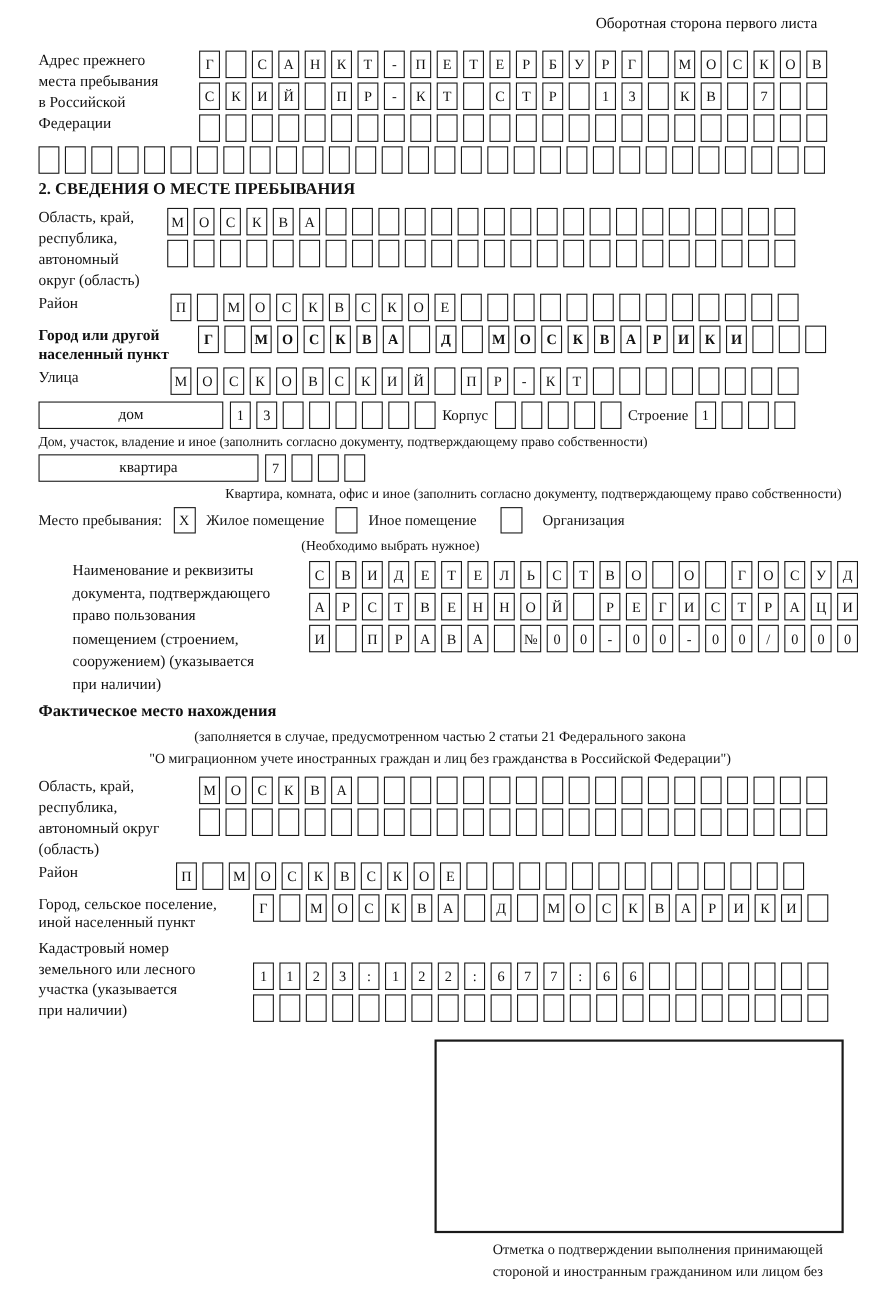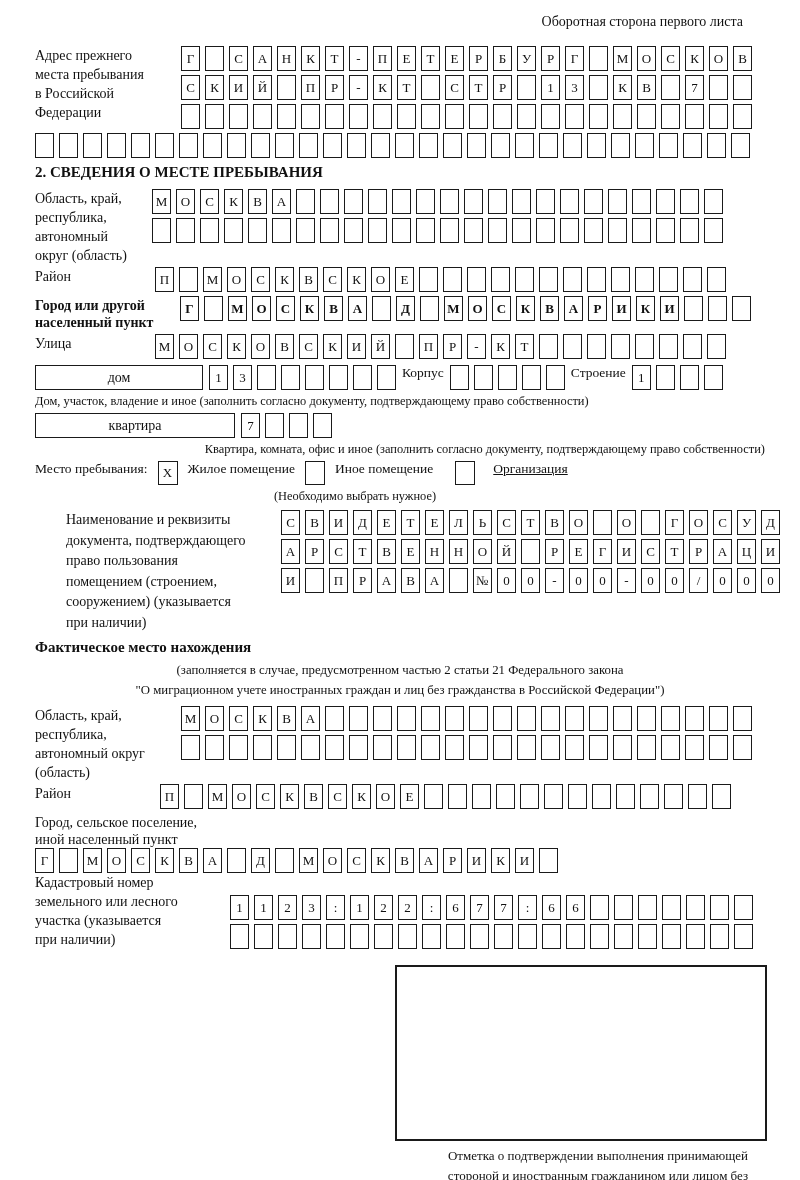--- a/index.html
+++ b/index.html
@@ -11,21 +11,21 @@
   .cell{flex:0 0 auto;width:19px;height:25px;box-sizing:border-box;border:1.6px solid #1a1a1a;
         display:flex;align-items:center;justify-content:center;font-size:13px;line-height:1;background:#fff;}
   .rows{display:flex;flex-direction:column;gap:4px;}
   .block{display:flex;align-items:flex-start;}
   .lbl{font-size:14px;line-height:19px;flex:0 0 auto;}
   .w146{width:146px;} .w117{width:117px;} .w120{width:120px;} .w145{width:145px;} .w125{width:125px;} .w195{width:195px;} .w215{width:215px;margin-left:31px;}
   .lbl2{line-height:17px;padding-top:1px;}
   .note{font-size:12.4px;text-align:center;margin:3px 0 4px 0;}
   .sec-title{font-size:15px;font-weight:bold;margin:6px 0 8px 0;}
   .namedbox{box-sizing:border-box;border:1.6px solid #1a1a1a;height:25px;display:flex;align-items:center;justify-content:center;font-size:14px;}
-  .inline-row{display:flex;align-items:flex-start;gap:6px;margin-bottom:4px;}
+  .inline-row{display:flex;align-items:center;gap:6px;margin-bottom:4px;}
   .inline-lbl{font-size:13.5px;}
   .checkbox{width:20px;height:24px;box-sizing:border-box;border:1.6px solid #1a1a1a;display:flex;align-items:center;justify-content:center;font-size:13px;}
   .stamp-wrap{margin-left:358px;width:410px;}
   .stamp-box{width:372px;height:176px;border:2px solid #1a1a1a;box-sizing:border-box;margin-left:2px;}
   .stamp-caption{font-size:13px;line-height:19.5px;text-align:center;margin-top:5px;}
   .mb4{margin-bottom:4px;} .mb2{margin-bottom:2px;} .mb6{margin-bottom:6px;} .mb8{margin-bottom:8px;}
   .center-note{font-size:12.8px;text-align:center;line-height:20px;}
 </style>
 </head>
 <body>
@@ -354,21 +354,21 @@
   </div>
   <div class="note" style="text-align:right;">Квартира, комната, офис и иное (заполнить согласно документу, подтверждающему право собственности)</div>
 
   <div class="inline-row" style="gap:10px;">
     <span class="inline-lbl">Место пребывания:</span>
     <span class="checkbox">X</span>
     <span class="inline-lbl">Жилое помещение</span>
     <span class="checkbox"></span>
     <span class="inline-lbl">Иное помещение</span>
     <span class="checkbox" style="margin-left:12px;"></span>
-    <span class="inline-lbl" style="margin-left:8px;text-decoration:underline;">Организация</span>
+    <span class="inline-lbl" style="margin-left:8px;">Организация</span>
   </div>
   <div class="note mb6" style="width:420px;margin-left:110px;">(Необходимо выбрать нужное)</div>
 
   <div class="block mb6" style="min-height:122px;">
     <div class="lbl w215" style="line-height:20.5px;">
       <div>Наименование и реквизиты</div>
       <div>документа, подтверждающего</div>
       <div>право пользования</div>
       <div>помещением (строением,</div>
       <div>сооружением) (указывается</div>
@@ -539,21 +539,21 @@
         <span class="cell"></span>
         <span class="cell"></span>
         <span class="cell"></span>
         <span class="cell"></span>
         <span class="cell"></span>
         <span class="cell"></span>
         <span class="cell"></span>
       </div>
   </div>
 
-  <div class="block" style="min-height:40px;flex-direction:column;">
+  <div class="block" style="min-height:40px;">
     <div class="lbl lbl2 w195">
       <div>Город, сельское поселение,</div>
       <div>иной населенный пункт</div>
     </div>
     <div class="cellrow">
         <span class="cell">Г</span>
         <span class="cell"></span>
         <span class="cell">М</span>
         <span class="cell">О</span>
         <span class="cell">С</span>

